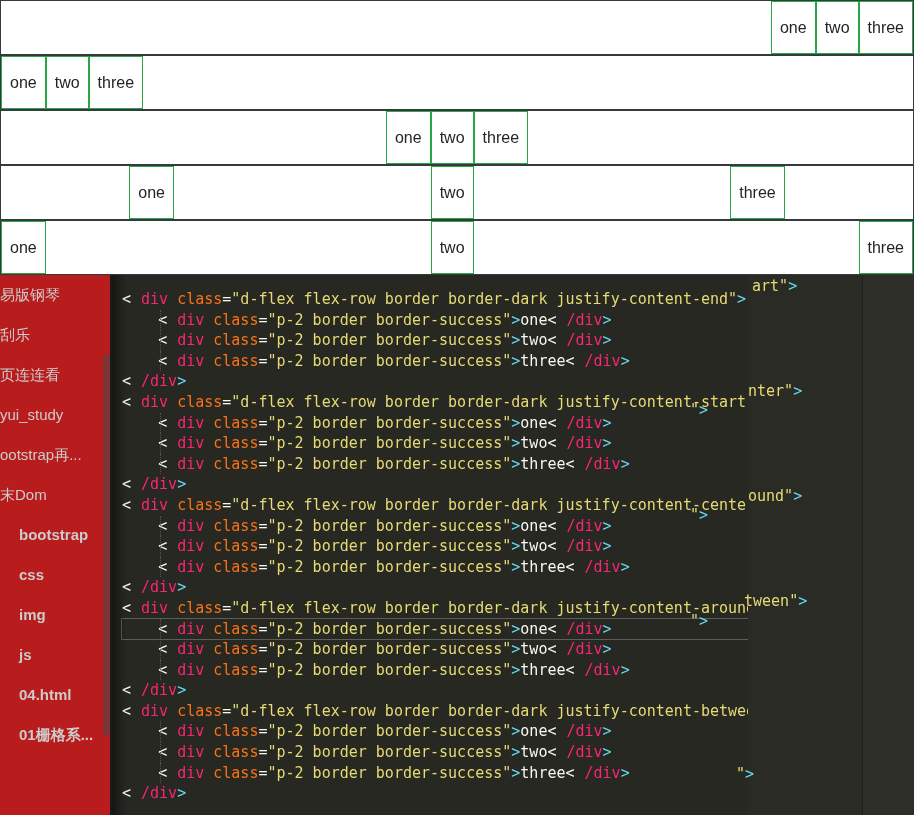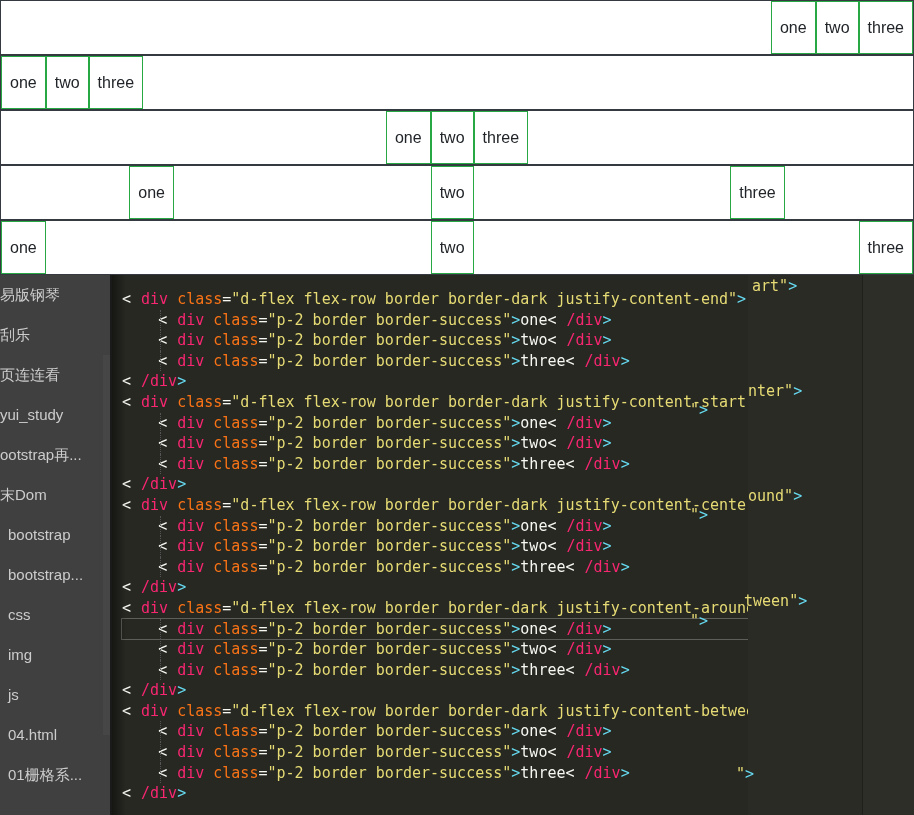--- a/index.html
+++ b/index.html
@@ -41,31 +41,31 @@
   
   #editor {
     position:absolute; left:0; top:275px; width:914px; height:540px;
     background:#1e1e1e; overflow:hidden;
     font-family:"DejaVu Sans Mono","Liberation Mono",monospace;
   }
 
   
   #sidebar {
     position:absolute; left:0; top:0; width:112px; height:540px;
-    background:#404040; overflow:hidden;
+    background:#b91c1c; overflow:hidden;
   }
   .tree-item {
     height:40px; line-height:40px;
     color:#cccccc; font-size:15px;
     font-family:"Liberation Sans", sans-serif;
     white-space:nowrap; overflow:hidden;
     padding-left:0px;
   }
   .tree-item.depth1 { padding-left:0px; }
-  .tree-item.depth2 { padding-left:8px; }
+  .tree-item.depth2 { padding-left:19px;font-weight:bold; }
   #sidebar-scroll {
     position:absolute; right:2px; top:80px; width:7px; height:380px;
     background:#4a4a4a; opacity:.55; border-radius:0;
   }
   #sidebar-edge {
     position:absolute; left:110px; top:0; width:2px; height:540px;
     background:#1a1a1a;
   }
 
   
@@ -168,21 +168,20 @@
 
   <div id="sidebar">
     <div id="sidebar-list">
         <div class="tree-item depth1">易版钢琴</div>
         <div class="tree-item depth1">刮乐</div>
         <div class="tree-item depth1">页连连看</div>
         <div class="tree-item depth1">yui_study</div>
         <div class="tree-item depth1">ootstrap再...</div>
         <div class="tree-item depth1">末Dom</div>
         <div class="tree-item depth2">bootstrap</div>
-        <div class="tree-item depth2">bootstrap...</div>
         <div class="tree-item depth2">css</div>
         <div class="tree-item depth2">img</div>
         <div class="tree-item depth2">js</div>
         <div class="tree-item depth2">04.html</div>
         <div class="tree-item depth2">01栅格系...</div>
       </div>
     <div id="sidebar-scroll"></div>
   </div>
   <div id="sidebar-edge"></div>
 <div class="bg-frag" style="left: 752px; top: 2px;"><span>art"</span><span class="pt">&gt;</span></div>

